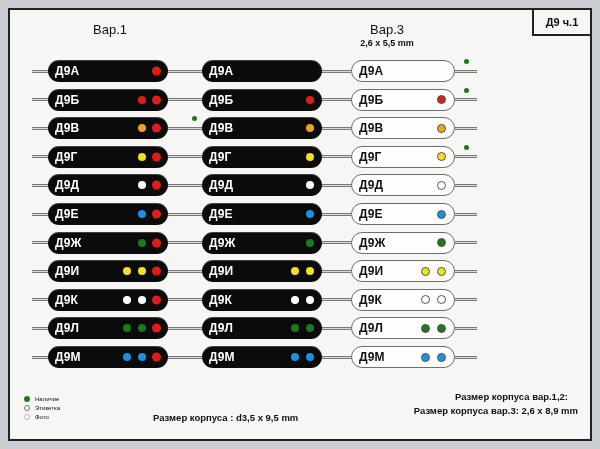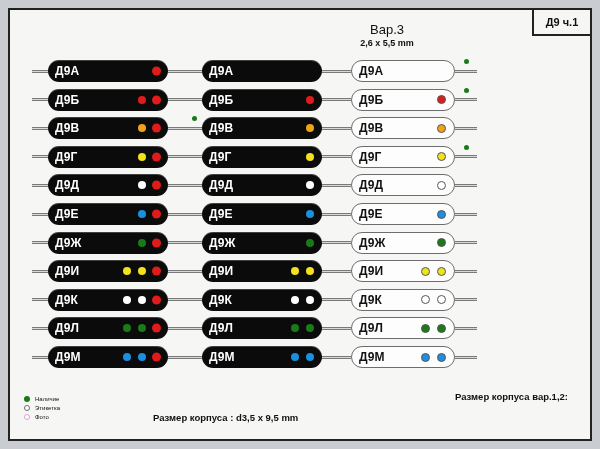--- a/index.html
+++ b/index.html
@@ -133,20 +133,23 @@
   #foot-r1{right:22px;bottom:37px;}
   #foot-r2{right:12px;bottom:23px;}
 </style>
 </head>
 <body>
 
 <div id="sheet">
 
   <div id="corner-tag">Д9 ч.1</div>
 
+  <div class="col-head" id="head-1">
+    <span>Вар.1</span>
+  </div>
   <div class="col-head" id="head-3">
     <span>Вар.3</span>
     <span class="sub">2,6 x 5,5 mm</span>
   </div>
 
   <div id="col1">
       <div class="row" style="left: 22px; top: 50px;">
         <div class="diode">
           <div class="lead short"></div>
           <div class="body dark">
@@ -579,14 +582,15 @@
         <span>Этикетка</span>
       </div>
       <div class="legend-row">
         <span class="legend-dot ring" style="border: 1.5px solid rgb(217, 163, 217); box-sizing: border-box;"></span>
         <span>Фото</span>
       </div>
     </div>
 
   <div class="foot" id="foot-left">Размер корпуса : d3,5 x 9,5 mm</div>
   <div class="foot" id="foot-r1">Размер корпуса вар.1,2:</div>
+  <div class="foot" id="foot-r2">Размер корпуса вар.3: 2,6 x 8,9 mm</div>
 
 </div>
 
 </body></html>

